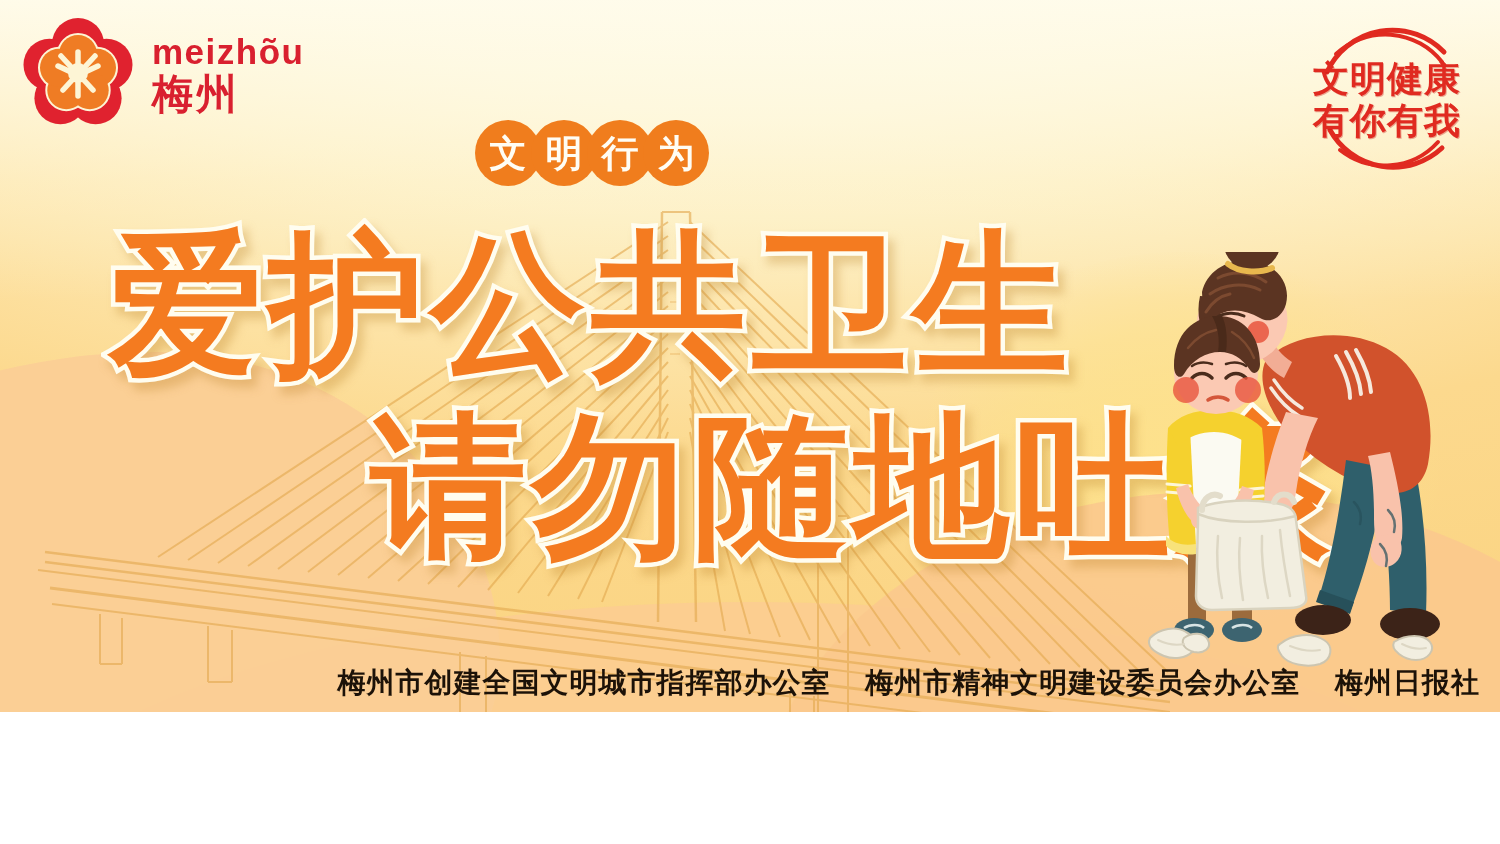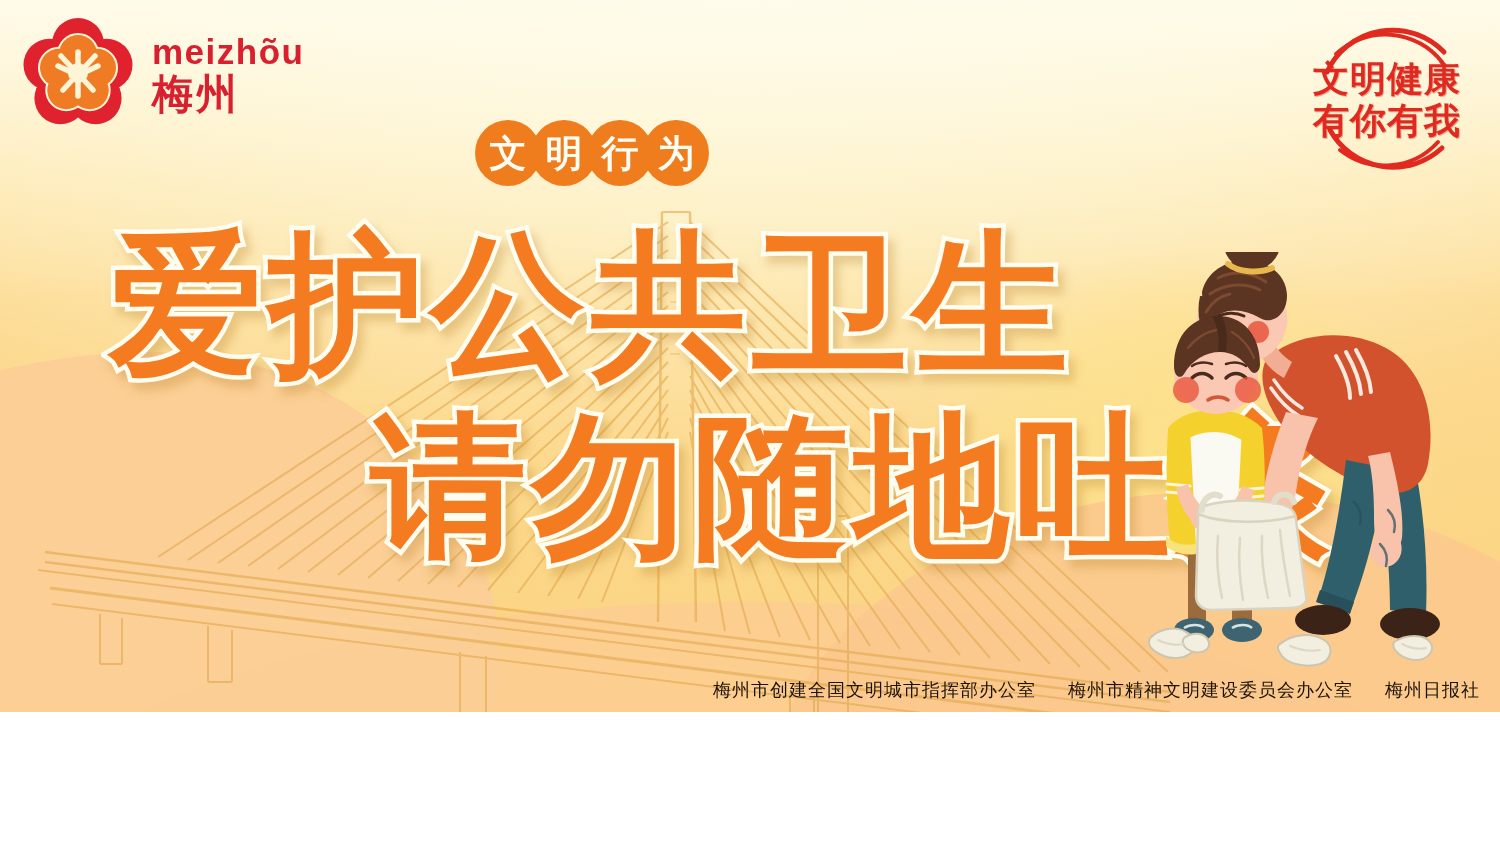--- a/index.html
+++ b/index.html
@@ -133,22 +133,22 @@
 
   
   .footer{
     position:absolute; left:0;right:0;bottom:10px;
     text-align:right;
     padding-right:20px;
   }
   .footer-text{
     display:inline-block;
     color:#1c1208;
-    font-size:18px;
-    font-weight:normal;
+    font-size:28px;
+    font-weight:bold;
     letter-spacing:1px;
     white-space:nowrap;
   }
   .footer-text span{margin-left:26px;}
   .footer-text span:first-child{margin-left:0;}
 </style>
 </head>
 <body>
 
 <div id="poster">

